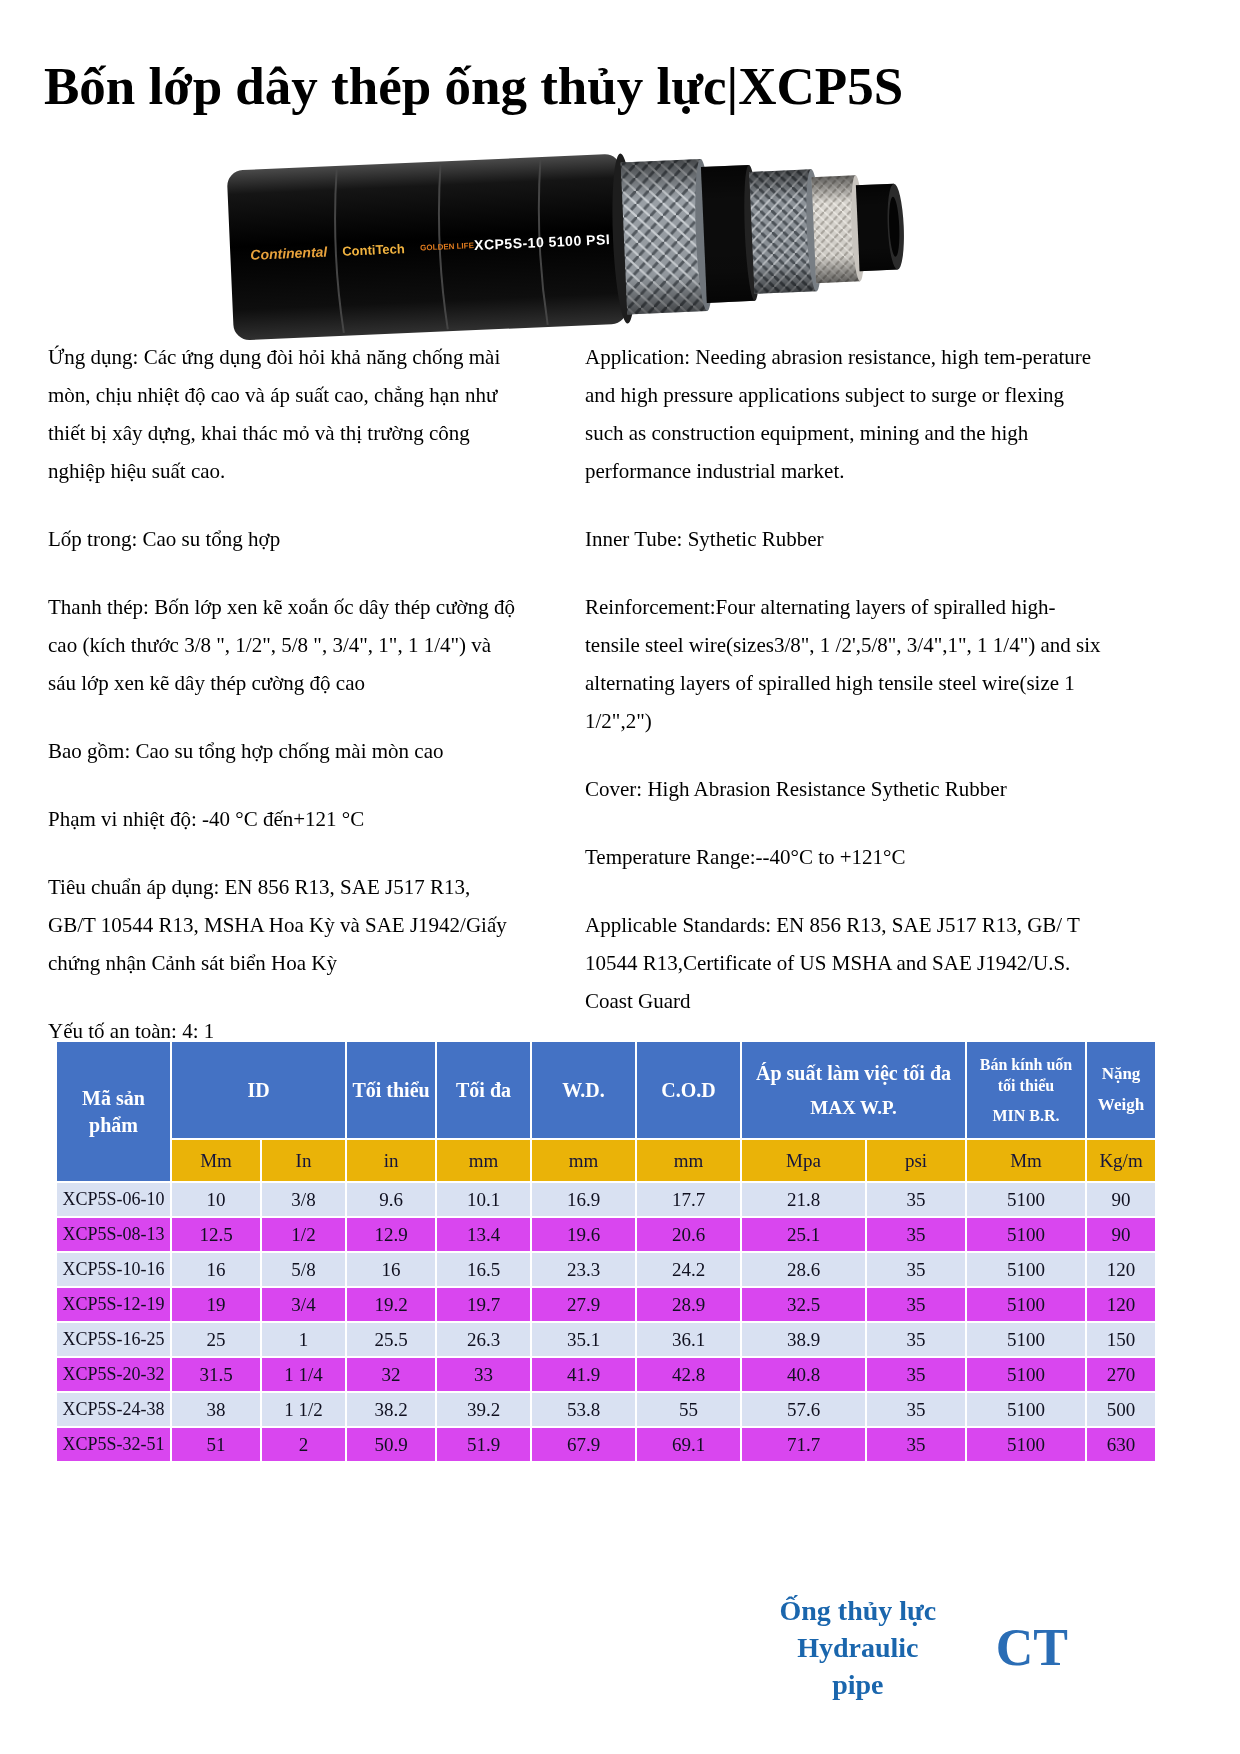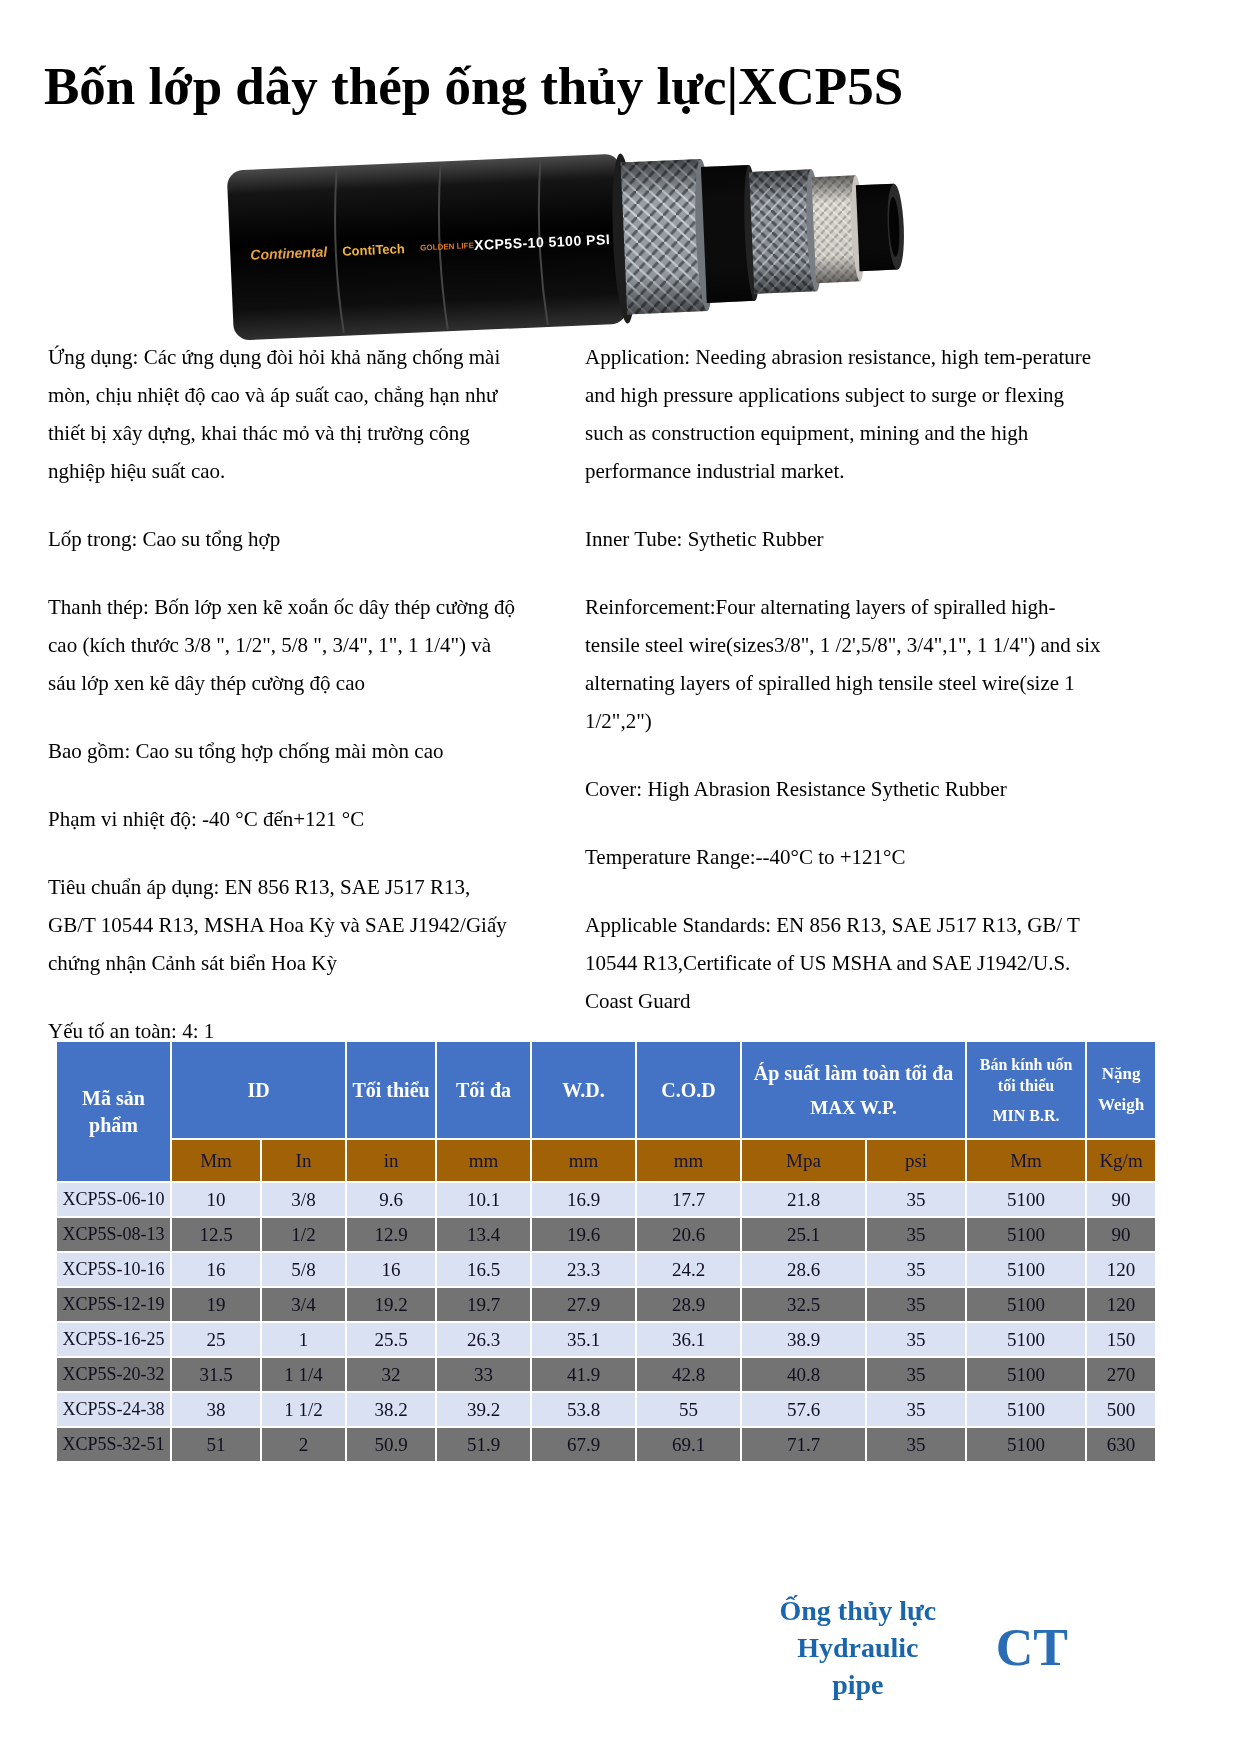--- a/index.html
+++ b/index.html
@@ -27,27 +27,27 @@
   table.spec thead tr.groups th{
     background:#4472c4;color:#ffffff;font-weight:bold;font-size:20px;
     padding:6px 3px;height:84px;line-height:1.35;
   }
   table.spec thead tr.groups th .g-sub{font-size:19px;margin-top:8px;}
   table.spec thead tr.groups th.small{font-size:16px;}
   table.spec thead tr.groups th.small .g-sub{font-size:16px;}
   table.spec thead tr.groups th.mid{font-size:17px;}
   table.spec thead tr.groups th.mid .g-sub{font-size:17px;}
   table.spec thead tr.units th{
-    background:#a16207;color:#14143c;font-weight:normal;font-size:19px;
+    background:#eab308;color:#14143c;font-weight:normal;font-size:19px;
     height:41px;padding:0 2px;
   }
   table.spec tbody td{font-size:19px;color:#101020;height:33px;padding:0 2px;}
   table.spec tbody td:first-child{font-size:18px;}
   table.spec tbody tr.row-light td{background:#d9e1f2;}
-  table.spec tbody tr.row-dark td{background:#737373;}
+  table.spec tbody tr.row-dark td{background:#d946ef;}
 
   .footer{
     position:absolute;left:758px;top:1592px;width:310px;
     display:flex;align-items:center;gap:52px;
   }
   .footer .footer-text{
     text-align:center;color:#1a66ad;font-size:28px;line-height:37px;font-weight:bold;margin-left:14px;
   }
   .footer .footer-logo{
     color:#2a6db5;font-size:52px;font-weight:bold;line-height:1;
@@ -188,21 +188,21 @@
           <th>
             <div class="g-label">Tối đa</div>
           </th>
           <th>
             <div class="g-label">W.D.</div>
           </th>
           <th>
             <div class="g-label">C.O.D</div>
           </th>
           <th colspan="2">
-            <div class="g-label">Áp suất làm toàn tối đa</div>
+            <div class="g-label">Áp suất làm việc tối đa</div>
             <div class="g-sub">MAX W.P.</div>
           </th>
           <th class="small">
             <div class="g-label">Bán kính uốn tối thiểu</div>
             <div class="g-sub">MIN B.R.</div>
           </th>
           <th class="mid">
             <div class="g-label">Nặng</div>
             <div class="g-sub">Weigh</div>
           </th>

